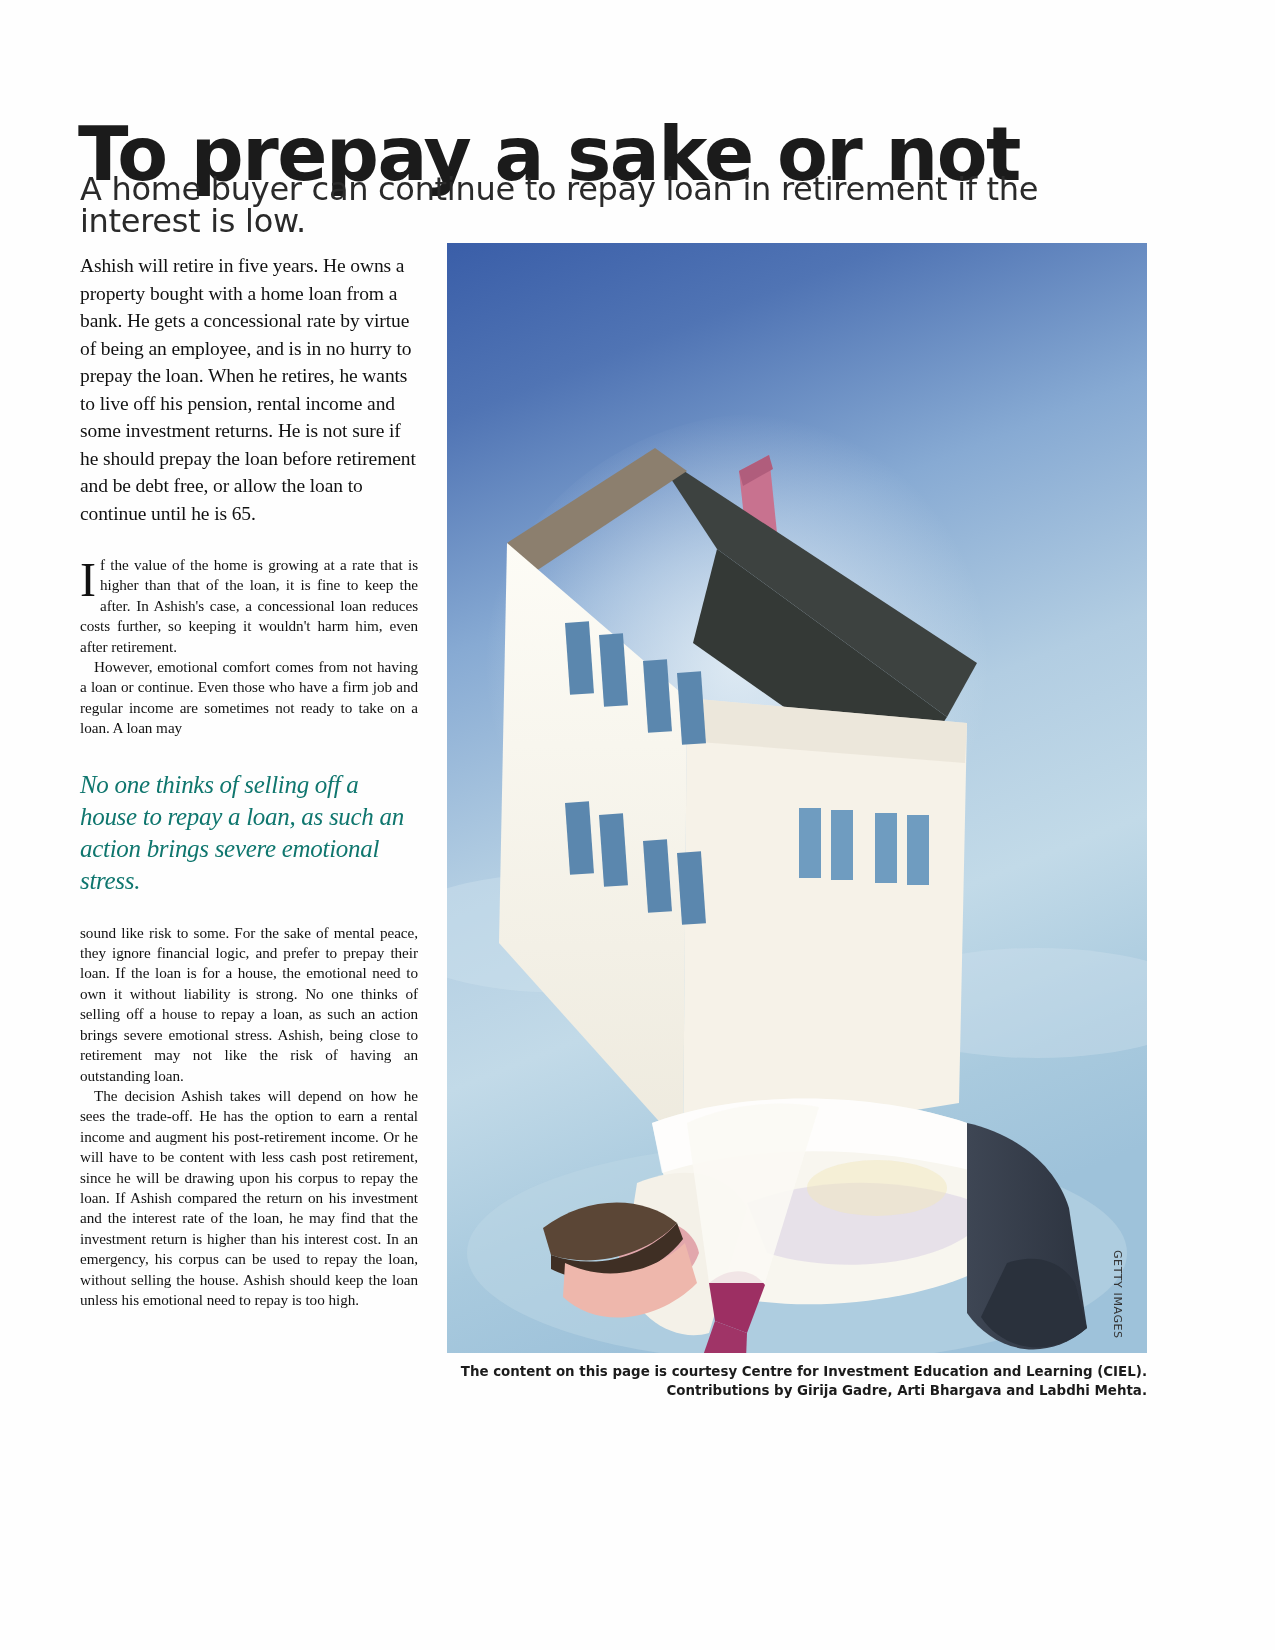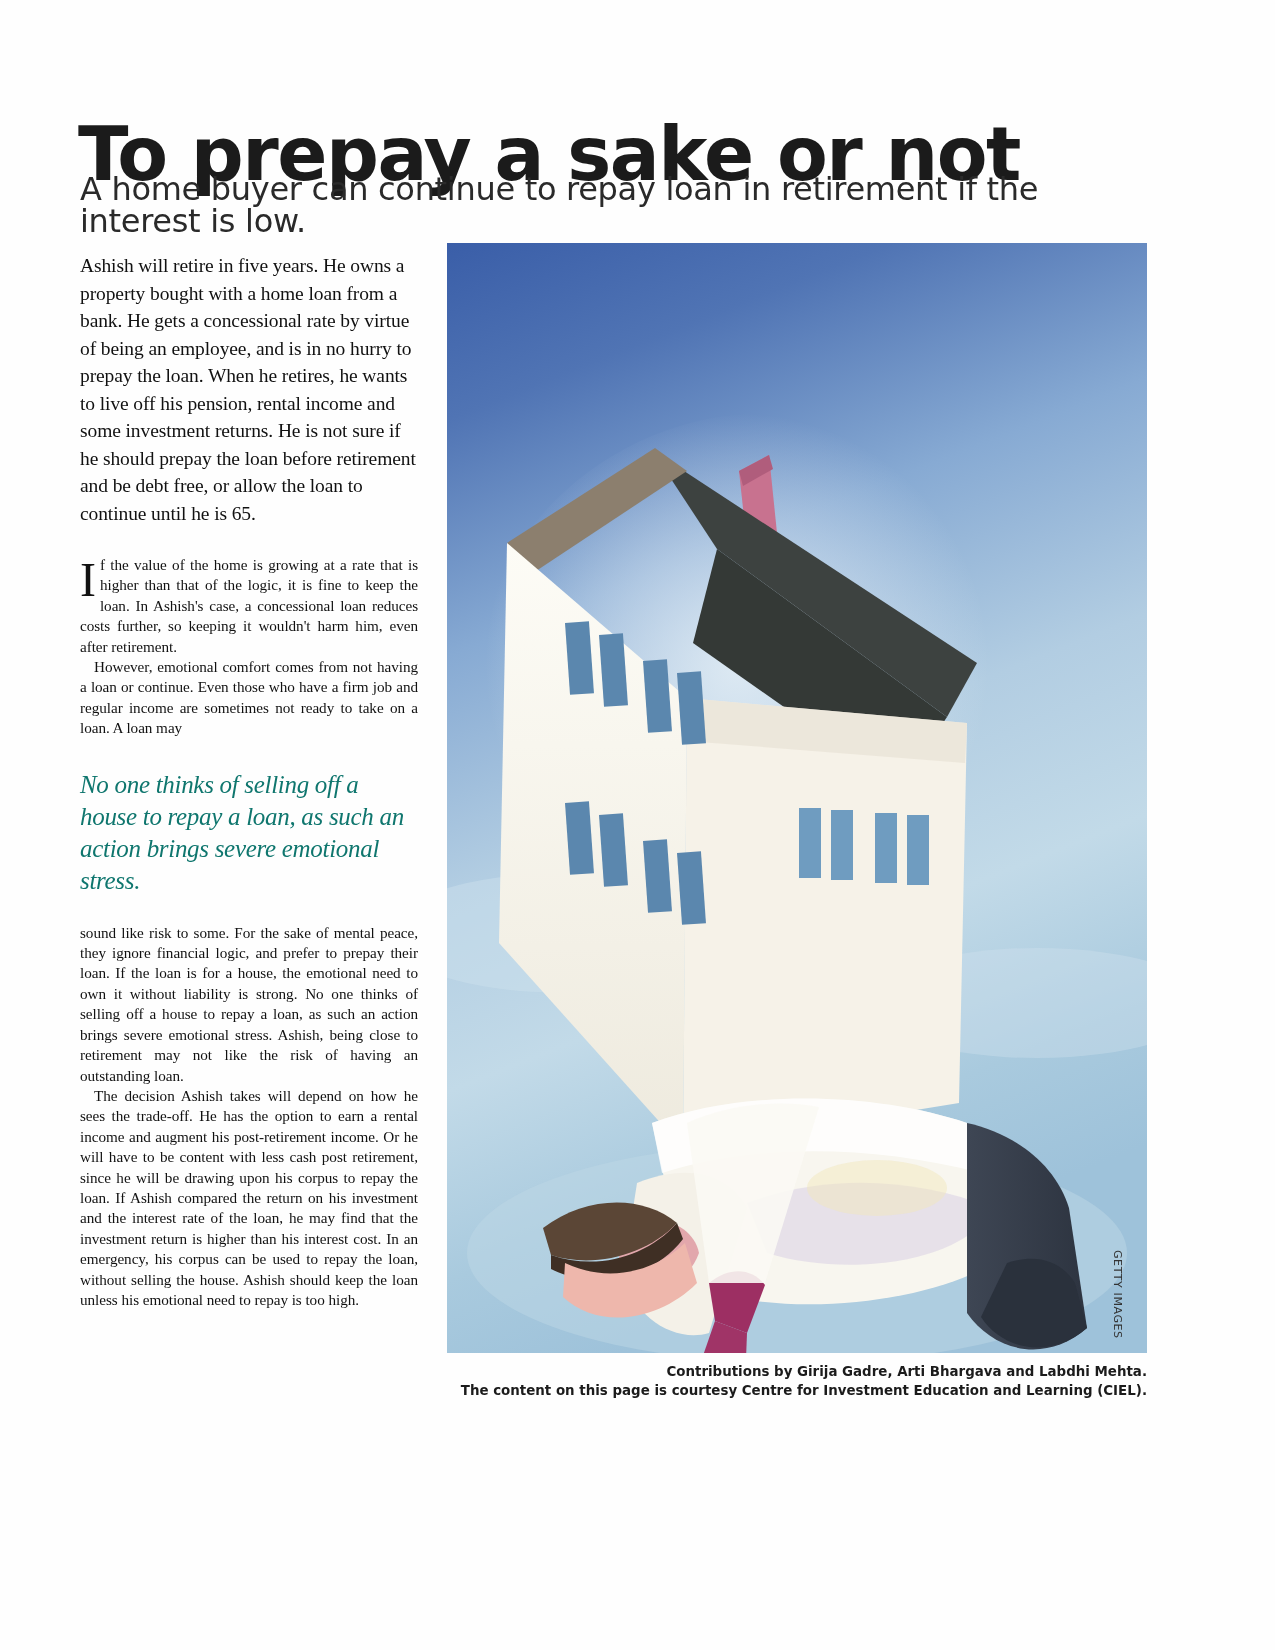--- a/index.html
+++ b/index.html
@@ -152,21 +152,21 @@
 
   <h1 class="headline">To prepay a sake or not</h1>
   <div class="subhead">A home buyer can continue to repay loan in retirement if the interest is low.</div>
 
   <div class="col-left">
 
     <div class="standfirst">Ashish will retire in five years. He owns a property bought with a home loan from a bank. He gets a concessional rate by virtue of being an employee, and is in no hurry to prepay the loan. When he retires, he wants to live off his pension, rental income and some investment returns.  He is not sure if he should prepay the loan before retirement and be debt free, or allow the loan to continue until he is 65.</div>
 
     <div class="body-block dropcap-block">
       <span class="dropcap">I</span>
-      <p class="first">f the value of the home is growing at a rate that is higher than that of the logic, it is fine to keep the loan. In Ashish's case, a concessional loan reduces costs further, so keeping it wouldn't harm him, even after retirement.</p>
+      <p class="first">f the value of the home is growing at a rate that is higher than that of the loan, it is fine to keep the after. In Ashish's case, a concessional loan reduces costs further, so keeping it wouldn't harm him, even after retirement.</p>
       <p>However, emotional comfort comes from not having a loan or continue. Even those who have a firm job and regular income are sometimes not ready to take on a loan. A loan may</p>
     </div>
 
     <div class="pullquote">No one thinks of selling off a house to repay a loan, as such an action brings severe emotional stress.</div>
 
     <div class="body-block body-block-2">
       <p class="first">sound like risk to some. For the sake of mental peace, they ignore financial logic, and prefer to prepay their loan. If the loan is for a house, the emotional need to own it without liability is strong. No one thinks of selling off a house to repay a loan, as such an action brings severe emotional stress.  Ashish, being close to retirement may not like the risk of having an outstanding loan.</p>
       <p>The decision Ashish takes will depend on how he sees the trade-off.  He has the option to earn a rental income and augment his post-retirement income. Or he will have to be content with less cash post retirement, since he will be drawing upon his corpus to repay the loan. If Ashish compared the return on his investment and the interest rate of the loan, he may find that the investment return is higher than his interest cost.  In an emergency, his corpus can be used to repay the loan, without selling the house.  Ashish should keep the loan unless his emotional need to repay is too high.</p>
     </div>
 
@@ -262,17 +262,17 @@
 
       <path d="M538,1160 C574,1144 608,1158 614,1190 C596,1232 548,1238 524,1206 Z" fill="#e7adae"></path>
 
       <path d="M240,880 C280,862 330,856 372,864 L318,1040 L262,1040 Z" fill="#fbfaf4" opacity="0.9"></path>
     </svg>
   </div>
 
   <div class="credit-vert">GETTY IMAGES</div>
 
   <div class="caption">
+    <div>The content on this page is courtesy Centre for Investment Education and Learning (CIEL).</div>
     <div>Contributions by Girija Gadre, Arti Bhargava and Labdhi Mehta.</div>
-    <div>The content on this page is courtesy Centre for Investment Education and Learning (CIEL).</div>
   </div>
 
 </div>
 
 </body></html>

